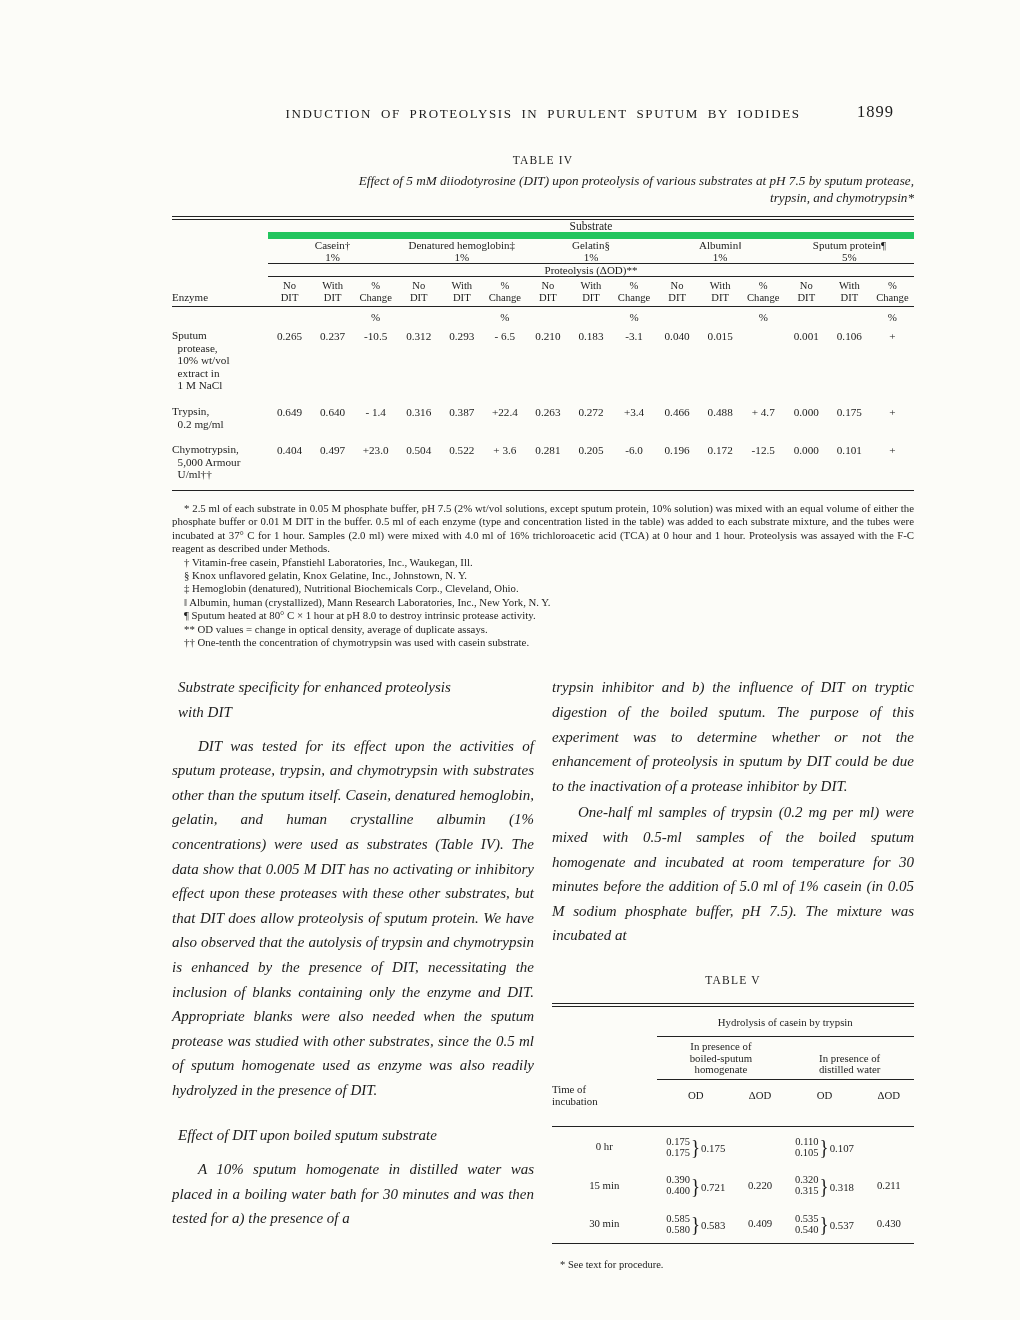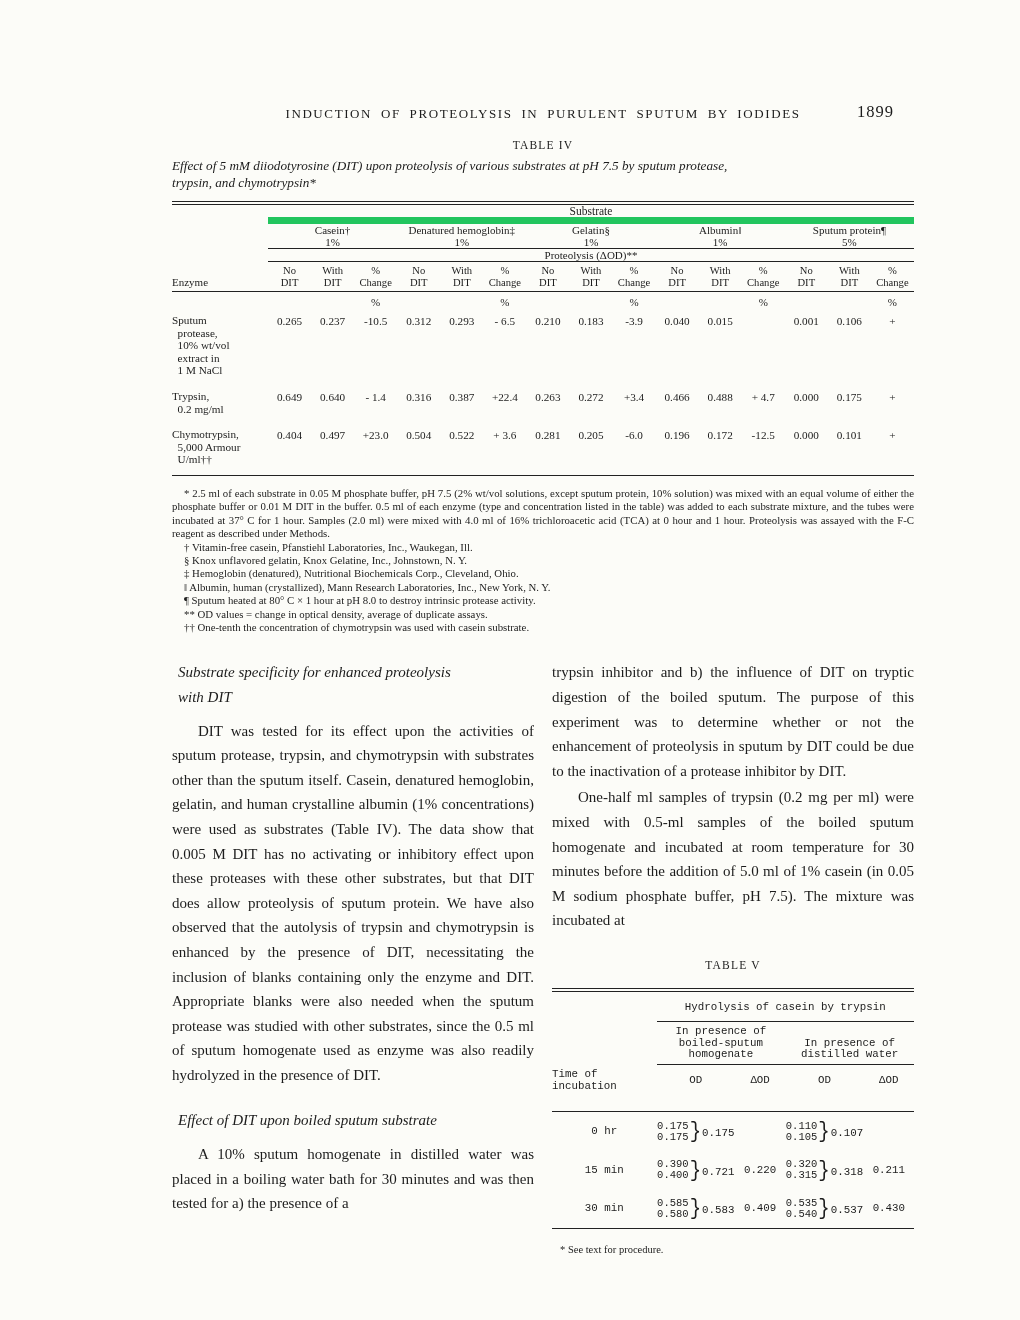--- a/index.html
+++ b/index.html
@@ -8,22 +8,22 @@
     background:#fcfcf8;color:#1c1c1c;
     font-family:"Liberation Serif","DejaVu Serif",serif;
   }
   .content{position:relative;width:742px;margin-left:172px;padding-top:106px;}
 
   
   .running-head{text-align:center;font-size:13px;letter-spacing:1.6px;word-spacing:4px;}
   .page-number{position:absolute;top:102px;right:20px;font-size:16.5px;letter-spacing:1px;}
 
   
-  .tbl-label{text-align:center;font-size:11.5px;letter-spacing:1.2px;margin-top:17px;}
-  .tbl-title{text-align:left;font-style:italic;font-size:13.2px;line-height:17px;
+  .tbl-label{text-align:center;font-size:11.5px;letter-spacing:1.2px;margin-top:32px;}
+  .tbl-title{text-align:right;font-style:italic;font-size:13.2px;line-height:17px;
              white-space:pre-line;margin-top:6px;}
 
   
   .dbl{height:2px;border-top:1px solid #222;border-bottom:1px solid #222;margin-top:10px;}
 
   
   table.t4{width:100%;border-collapse:collapse;table-layout:fixed;font-size:11px;
            border-bottom:1px solid #222;}
   table.t4 col.enz{width:96px;}
   table.t4 th,table.t4 td{font-weight:normal;text-align:center;padding:0;vertical-align:bottom;}
@@ -43,28 +43,28 @@
   
   .footnotes{margin-top:11px;font-size:10.8px;line-height:13.4px;}
   .fn-main{text-align:justify;text-indent:12px;}
   .fn-line{text-indent:12px;}
 
   
   .columns{display:flex;gap:18px;margin-top:26px;}
   .col{width:362px;font-size:15px;line-height:24.6px;text-align:justify;}
   .heading{font-style:italic;white-space:pre-line;text-align:left;margin:0 0 9px 6px;}
   .heading.h2{margin-top:20px;margin-bottom:10px;}
-  .para{margin:0;}
+  .para{margin:0;font-style:italic;}
   .para.indent{text-indent:26px;}
 
   
   .t5-block{margin-top:20px;}
   .t5-block .tbl-label{margin-top:0;}
   table.t5{width:100%;border-collapse:collapse;table-layout:fixed;font-size:10.8px;
-           border-bottom:1px solid #222;margin-top:0;font-family:Liberation Mono, monospace;}
+           border-bottom:1px solid #222;margin-top:0;}
   table.t5 th,table.t5 td{font-weight:normal;text-align:center;padding:2px 0;vertical-align:bottom;}
   .t5-group{border-bottom:1px solid #222;padding:3px 0 2px !important;}
   .t5-colhead{white-space:pre-line;line-height:11.5px;border-bottom:1px solid #222;
               padding:4px 0 3px !important;}
   th.t5-time{text-align:left !important;white-space:pre-line;line-height:11.5px;
              vertical-align:bottom;border-bottom:1px solid #222;padding-left:14px !important;}
   tr.t5-odrow th{border-bottom:1px solid #222;padding:3px 0 19px !important;}
   tr.t5-data td{vertical-align:middle;padding:5px 0;}
   .odpair{display:flex;align-items:center;justify-content:center;}
   .stack{display:flex;flex-direction:column;font-size:10.5px;line-height:11px;text-align:right;}
@@ -189,21 +189,21 @@
   extract in
   1 M NaCl</td>
         <td>0.265</td>
         <td>0.237</td>
         <td>-10.5</td>
         <td>0.312</td>
         <td>0.293</td>
         <td>- 6.5</td>
         <td>0.210</td>
         <td>0.183</td>
-        <td>-3.9</td>
+        <td>-3.1</td>
         <td>0.040</td>
         <td>0.015</td>
         <td></td>
         <td>0.001</td>
         <td>0.106</td>
         <td>+</td>
       </tr>
       <tr class="datarow">
         <td class="enzyme">Trypsin,
   0.2 mg/ml</td>

